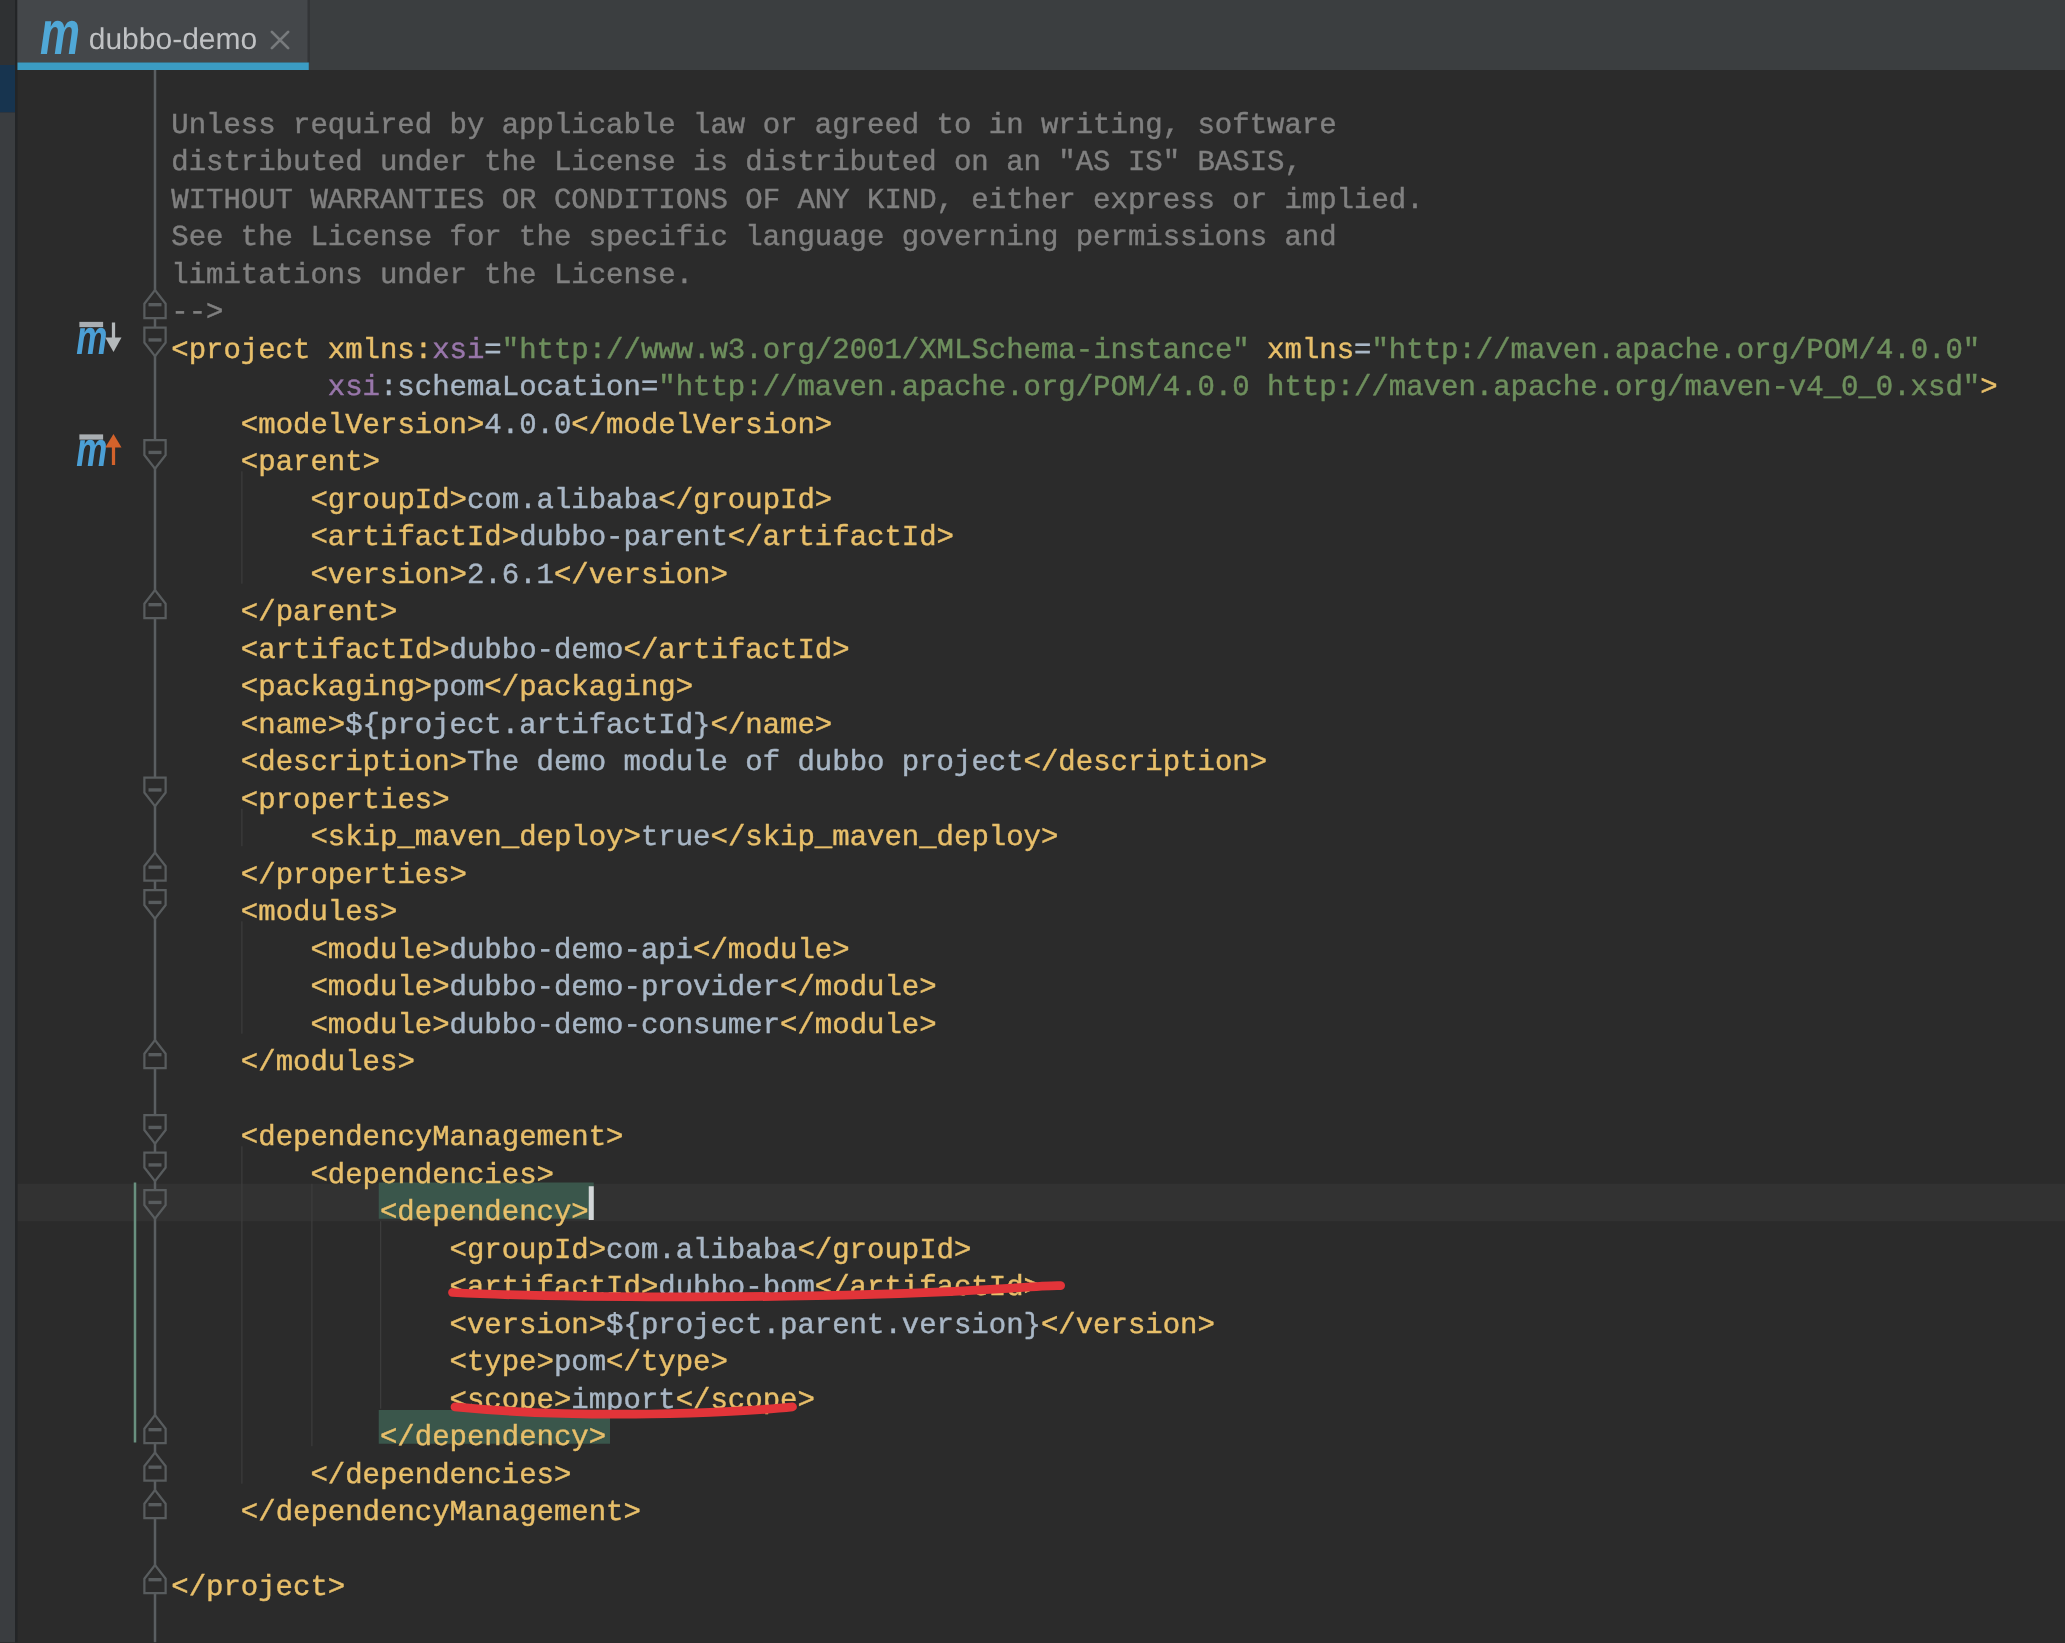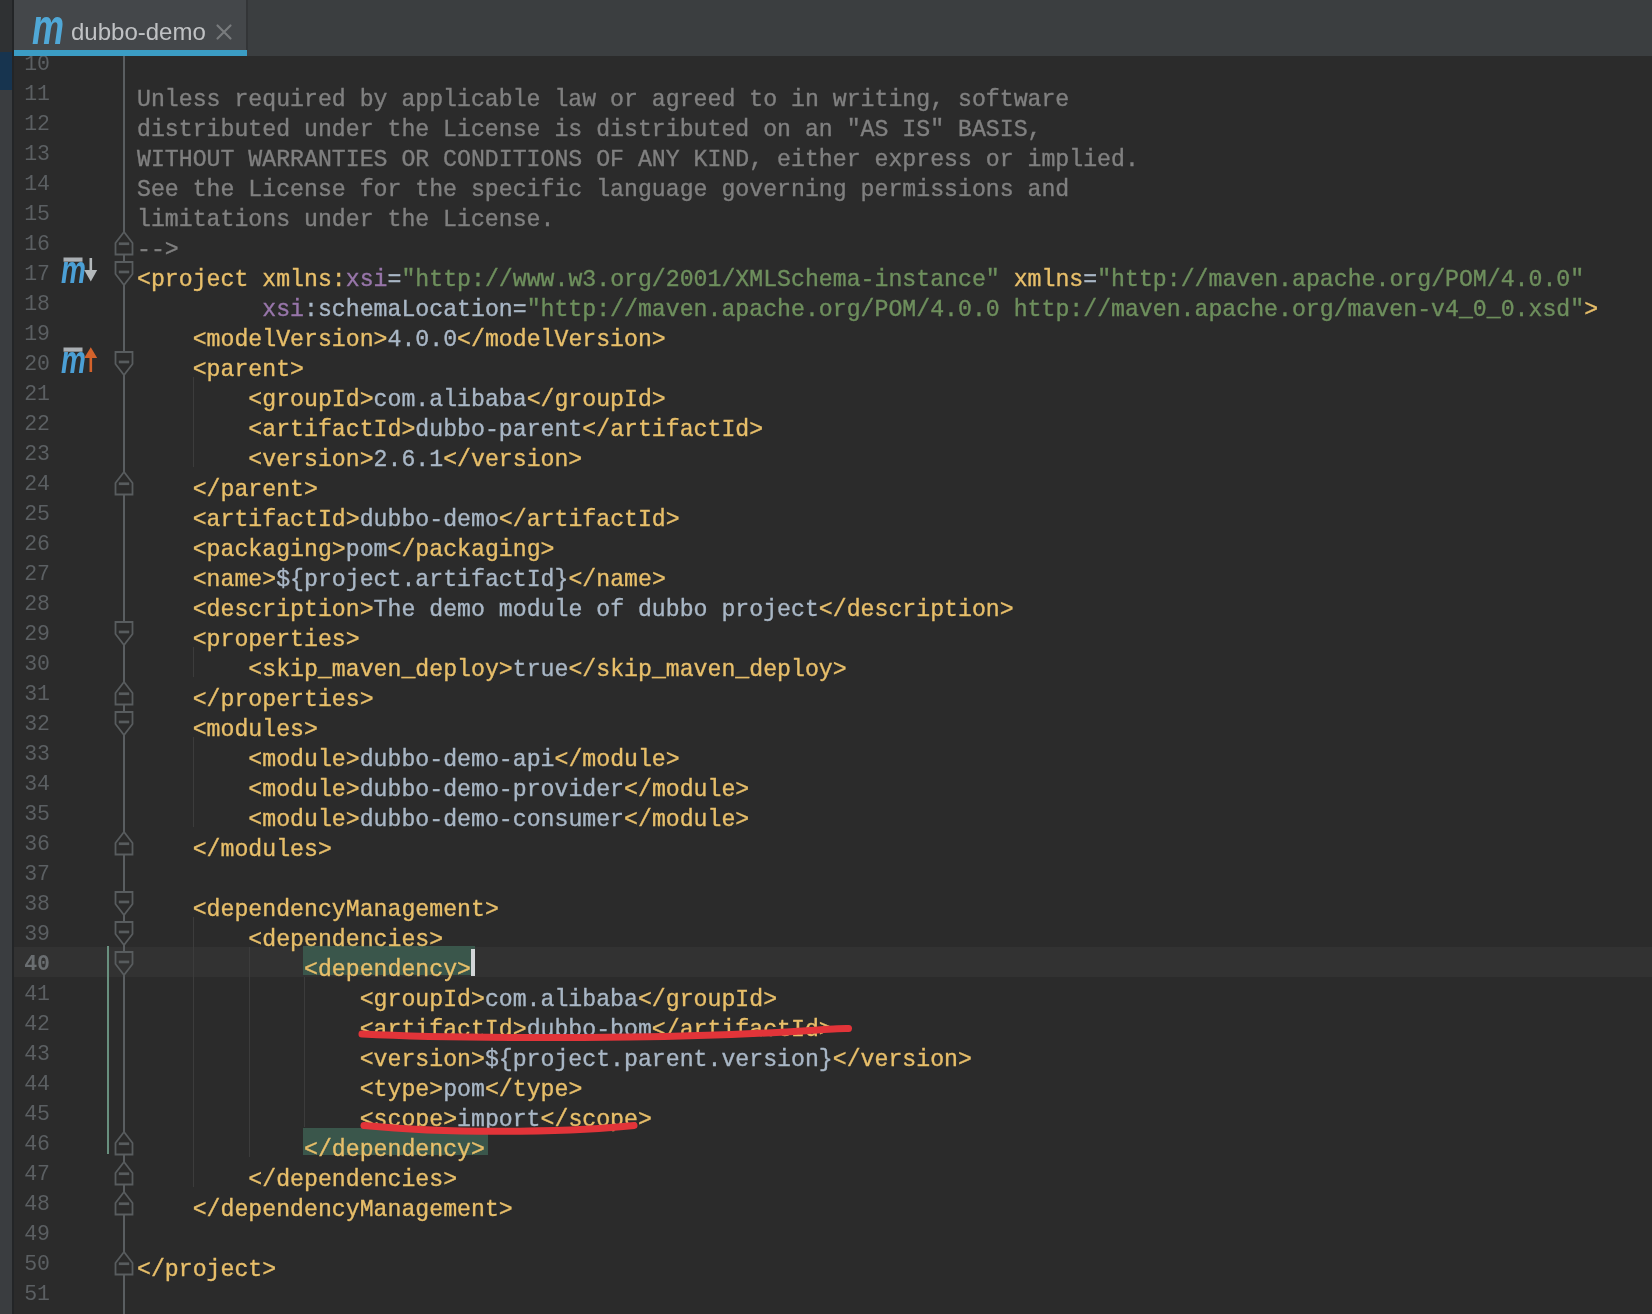--- a/index.html
+++ b/index.html
@@ -19,62 +19,20 @@
 <div style="position:absolute;left:192.7px;top:647px;width:1px;height:30px;background:#3c3c3c"></div>
 <div style="position:absolute;left:192.7px;top:737px;width:1px;height:90px;background:#3c3c3c"></div>
 <div style="position:absolute;left:192.7px;top:917px;width:1px;height:270px;background:#3c3c3c"></div>
 <div style="position:absolute;left:248.6px;top:947px;width:1px;height:210px;background:#3c3c3c"></div>
 <div style="position:absolute;left:304.4px;top:977px;width:1px;height:150px;background:#3c3c3c"></div>
 
   <div class="abs" style="left:123.4px;top:56px;width:1.6px;height:1258px;background:#5a5e61"></div>
 
   <div class="abs" style="left:106.5px;top:946px;width:2.5px;height:208px;background:#69907f"></div>
 
-  <div class="abs" style="left:0;top:49px;width:50px;text-align:right;white-space:pre;font-family:'Liberation Mono',monospace;font-size:21.5px;line-height:30px;color:#5b5f62">10
-11
-12
-13
-14
-15
-16
-17
-18
-19
-20
-21
-22
-23
-24
-25
-26
-27
-28
-29
-30
-31
-32
-33
-34
-35
-36
-37
-38
-39
-<span style="color:#6a6e71;font-weight:bold">40</span>
-41
-42
-43
-44
-45
-46
-47
-48
-49
-50
-51</div>
 
   <div class="abs" style="left:137px;top:55px;white-space:pre;font-family:'Liberation Mono',monospace;font-size:23.2px;line-height:30px;color:#a9b7c6;-webkit-text-stroke:0.35px">
 <span style="color:#808080">Unless required by applicable law or agreed to in writing, software</span>
 <span style="color:#808080">distributed under the License is distributed on an "AS IS" BASIS,</span>
 <span style="color:#808080">WITHOUT WARRANTIES OR CONDITIONS OF ANY KIND, either express or implied.</span>
 <span style="color:#808080">See the License for the specific language governing permissions and</span>
 <span style="color:#808080">limitations under the License.</span>
 <span style="color:#808080">--&gt;</span>
 <span style="color:#e8bf6a">&lt;project xmlns:</span><span style="color:#9876aa">xsi</span><span style="color:#a9b7c6">=</span><span style="color:#6e8f5d">"http://www.w3.org/2001/XMLSchema-instance"</span> <span style="color:#e8bf6a">xmlns</span><span style="color:#a9b7c6">=</span><span style="color:#6e8f5d">"http://maven.apache.org/POM/4.0.0"</span>
          <span style="color:#9876aa">xsi</span><span style="color:#a9b7c6">:schemaLocation=</span><span style="color:#6e8f5d">"http://maven.apache.org/POM/4.0.0 http://maven.apache.org/maven-v4_0_0.xsd"</span><span style="color:#e8bf6a">&gt;</span>

